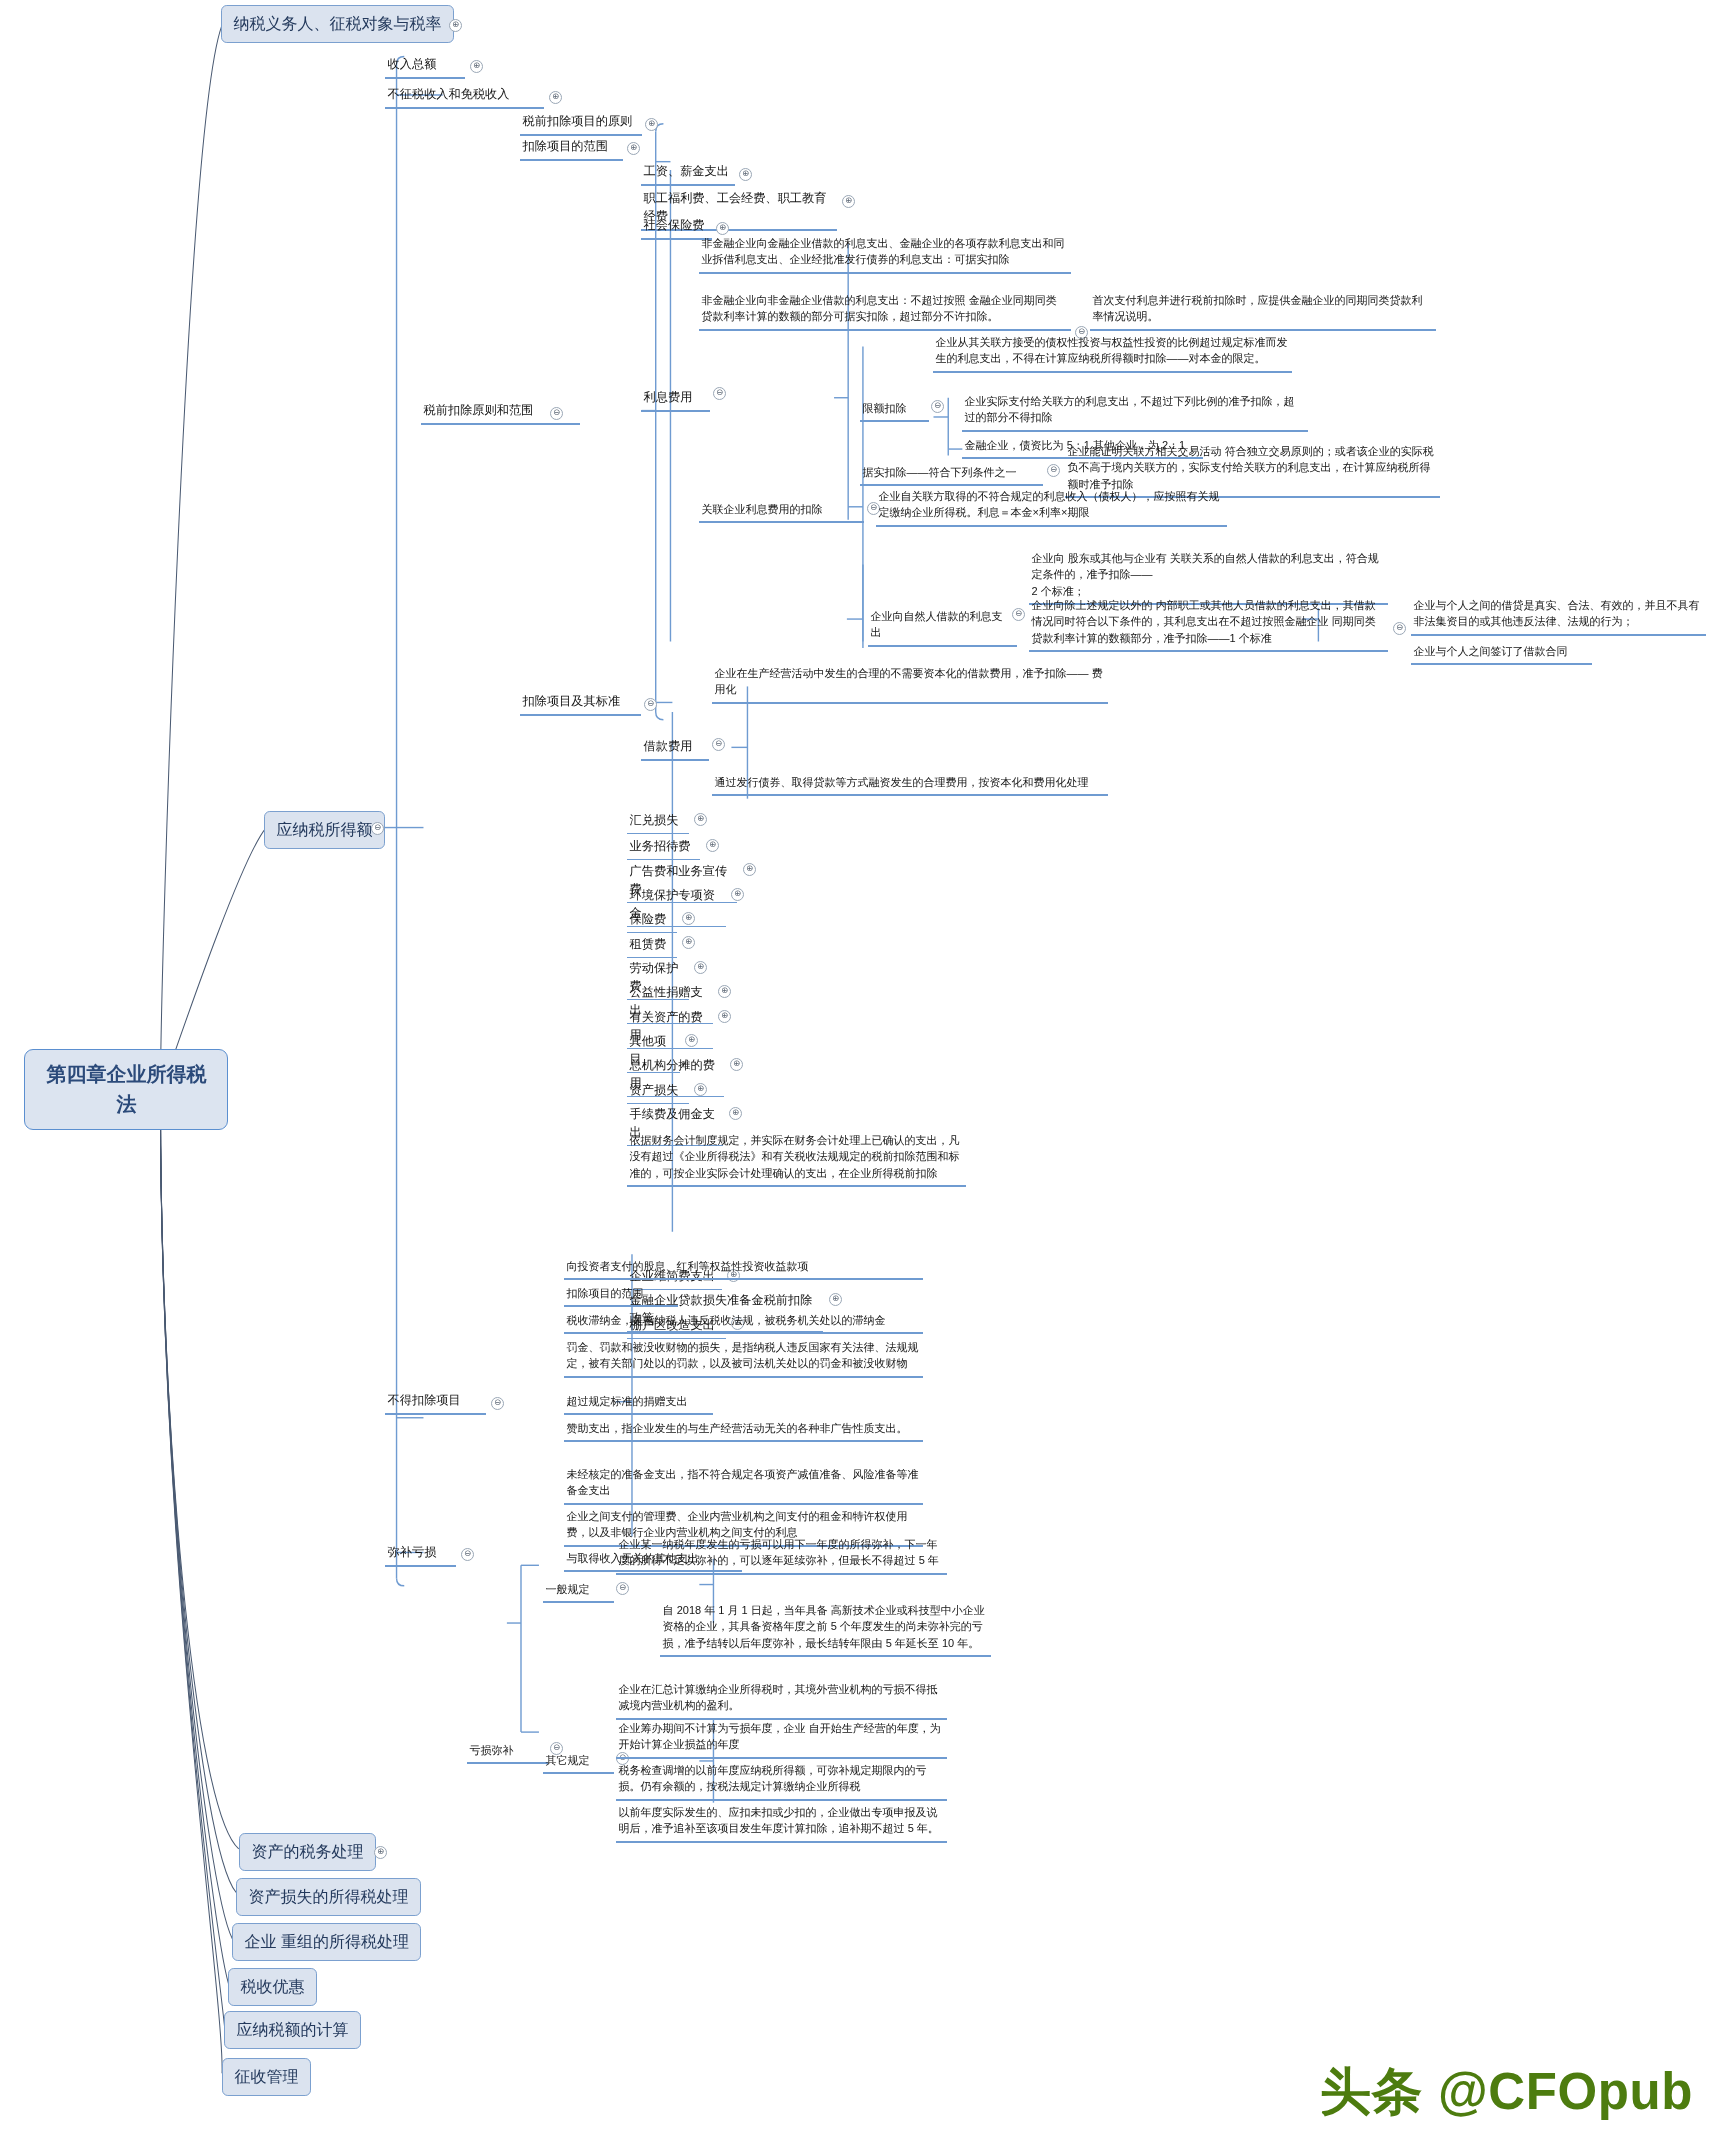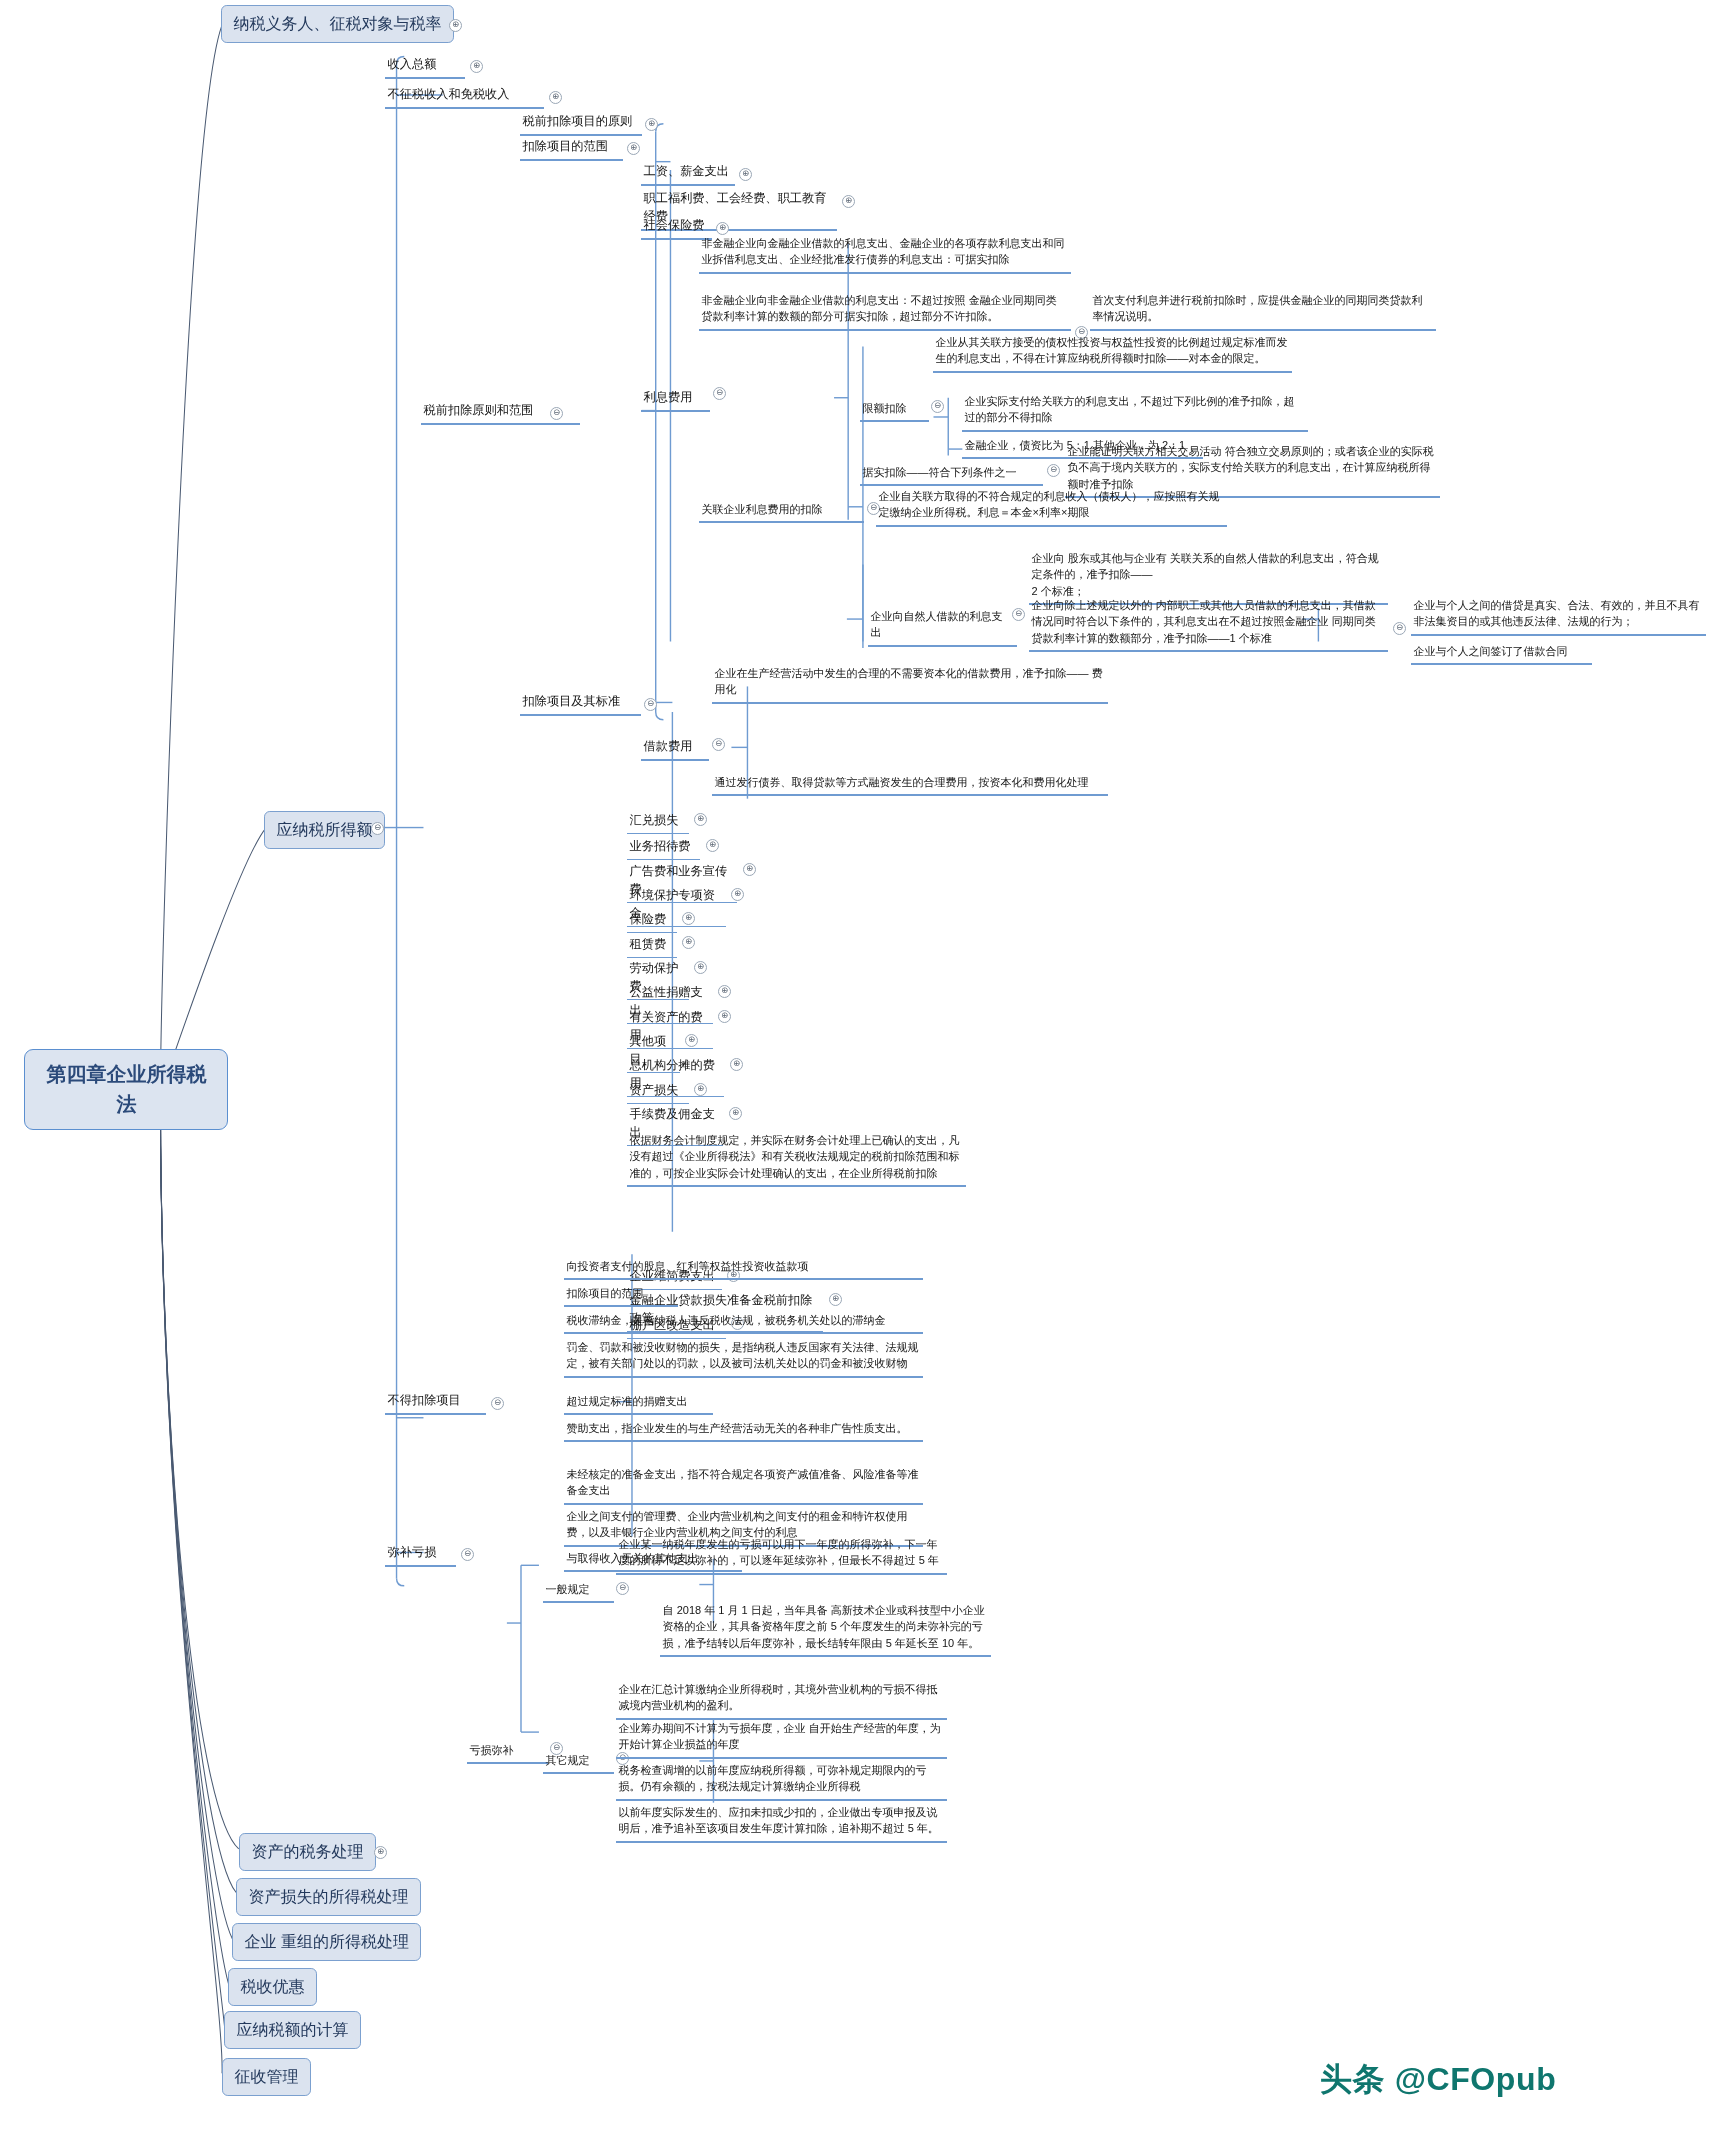--- a/index.html
+++ b/index.html
@@ -65,23 +65,23 @@
     color:#5c6775;
     font-size:8.3px;
     line-height:9.6px;
     text-align:center;
     font-family:"DejaVu Sans",sans-serif;
     cursor:pointer;
     user-select:none;
   }
   .wm{
     position:absolute;
-    font-size:32px;
+    font-size:51px;
     font-weight:bold;
-    color:#0f766e;
+    color:#4d7c0f;
     letter-spacing:0.6px;
     font-family:"Liberation Sans","DejaVu Sans",sans-serif;
   }
 </style>
 </head>
 <body>
 
 <div id="canvas">
 
   <svg id="wires" viewBox="0 0 2684 3353">

